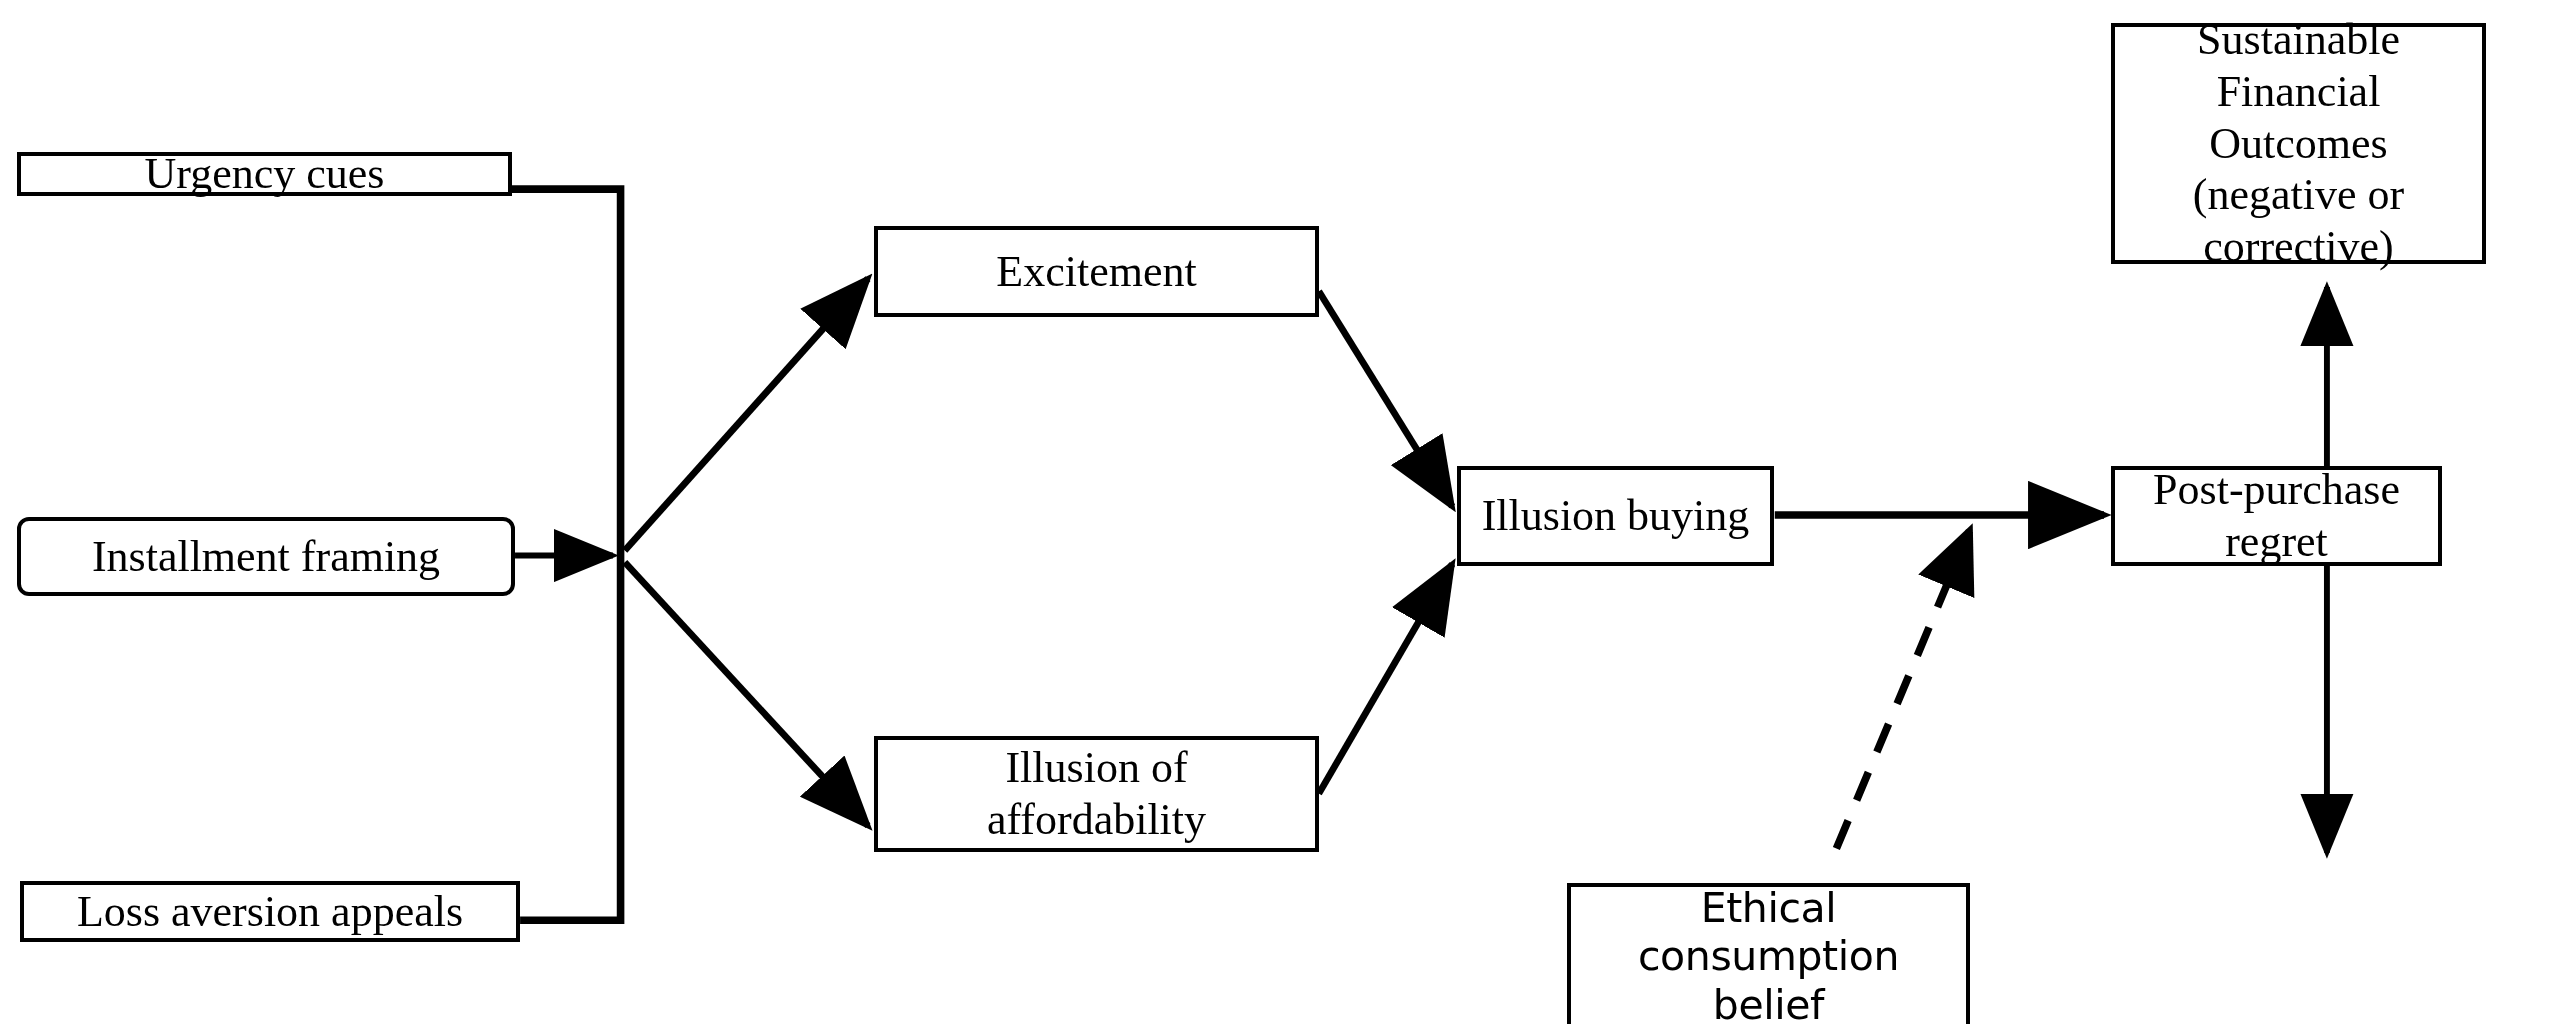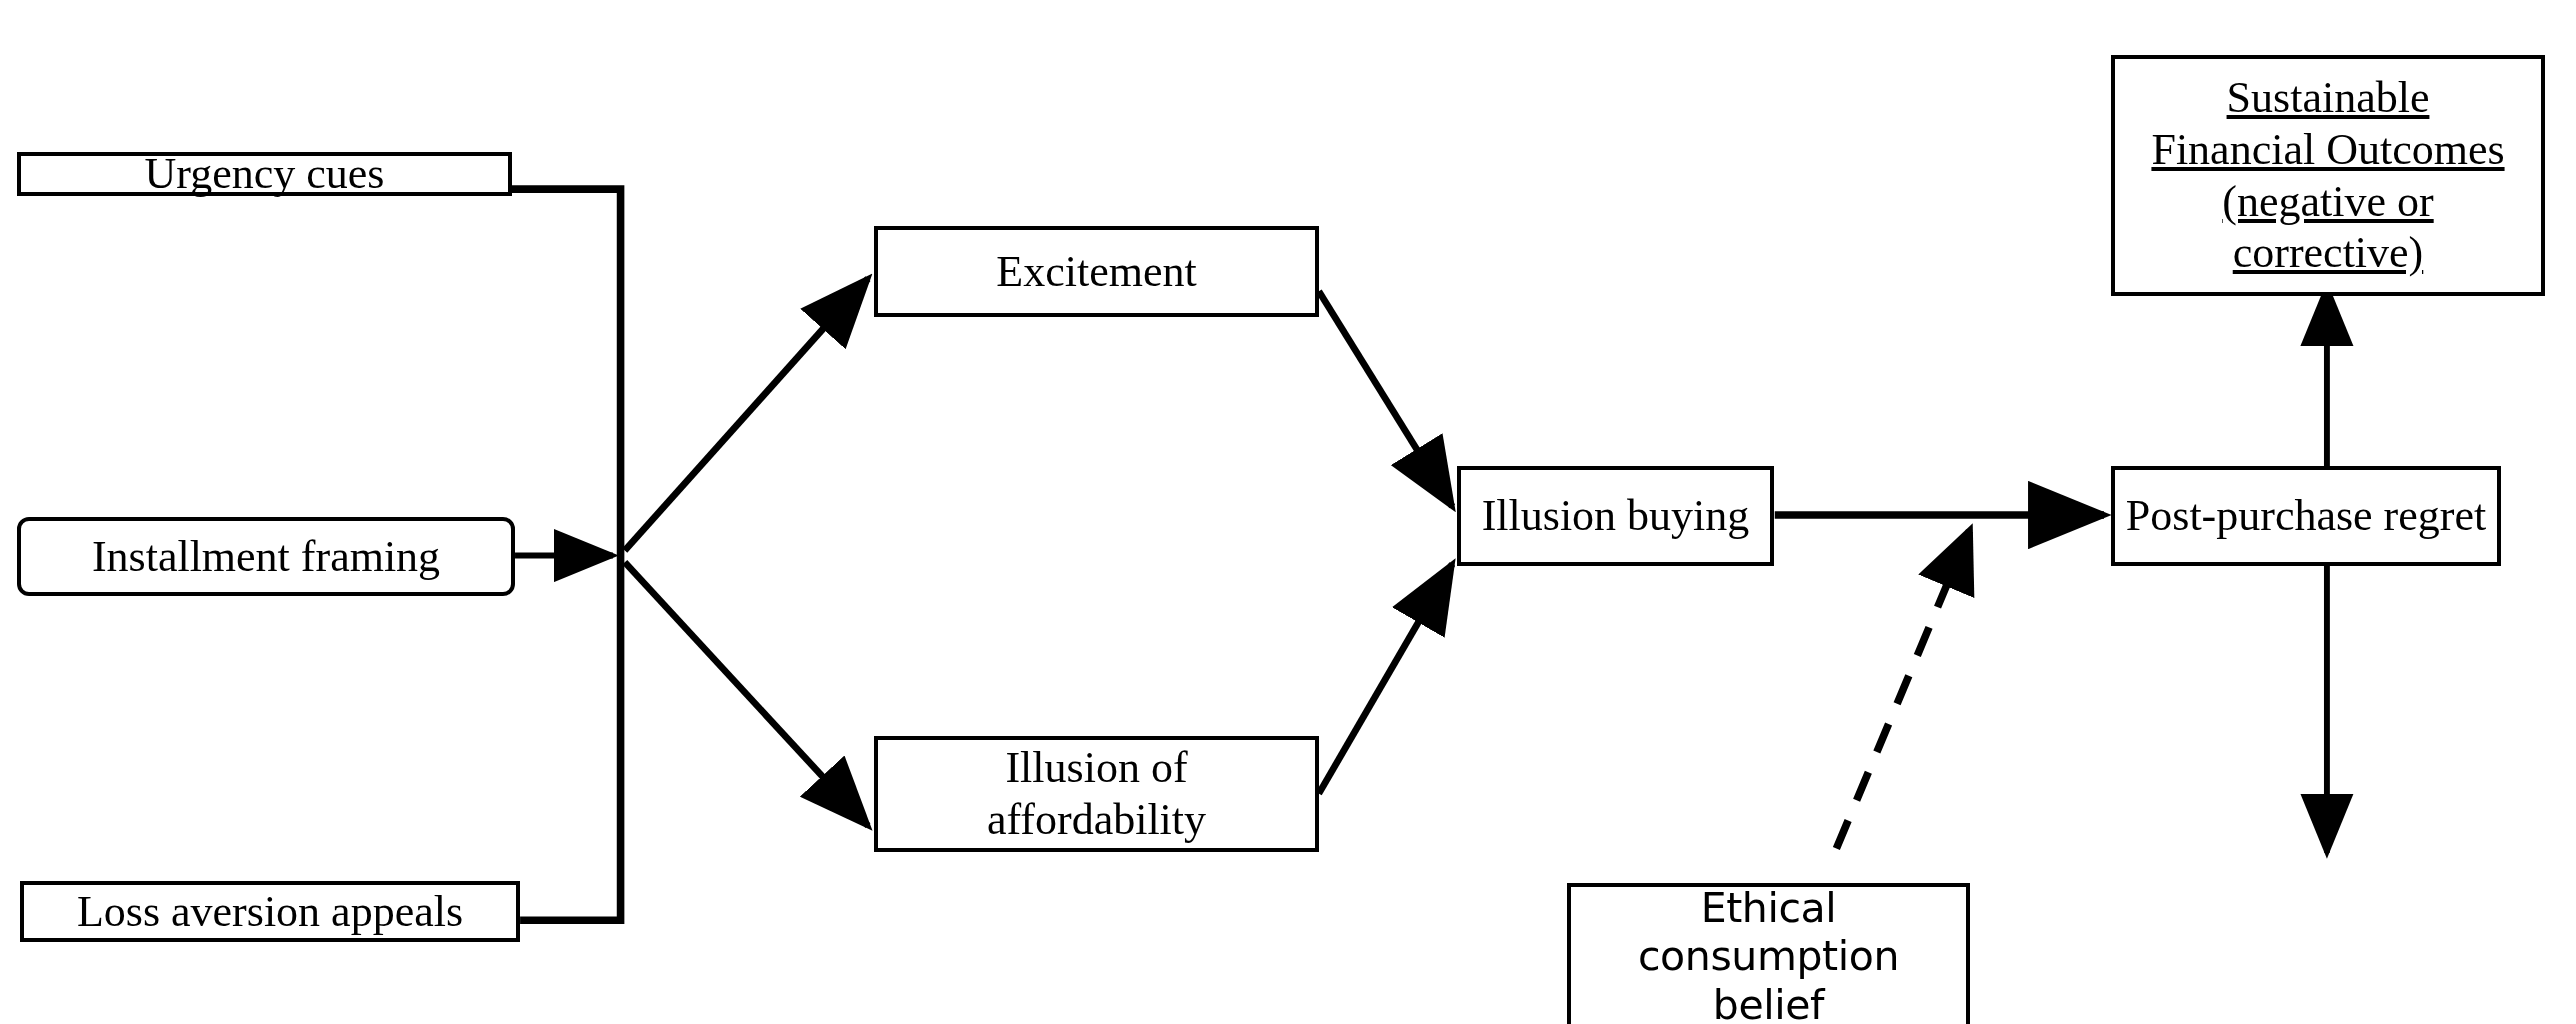--- a/index.html
+++ b/index.html
@@ -52,22 +52,22 @@
   }
 
   
   #node-urgency-cues      { left: 17px;   top: 152px;  width: 495px; height: 44px;  font-size: 44px; justify-content: flex-end; }
   #node-installment       { left: 17px;   top: 517px;  width: 498px; height: 79px;  font-size: 44px; border-radius: 12px; }
   #node-loss-aversion     { left: 20px;   top: 881px; width: 500px; height: 61px;  font-size: 44px; }
   #node-excitement        { left: 874px; top: 226px;  width: 445px; height: 91px; font-size: 44px; }
   #node-illusion          { left: 874px; top: 736px;  width: 445px; height: 116px; font-size: 44px; }
   #node-impulsive-buying  { left: 1457px; top: 466px;  width: 317px; height: 100px; font-size: 44px; }
   #node-ethical-belief    { left: 1567px; top: 853px; width: 403px; height: 147px; font-size: 41px; margin-top: 30px; }
-  #node-post-regret       { left: 2111px; top: 466px;  width: 390px; height: 100px; font-size: 44px; }
-  #node-sustainable       { left: 2111px; top: 55px;   width: 434px; height: 241px; font-size: 44px; text-decoration: underline; }
+  #node-post-regret       { left: 2111px; top: 466px;  width: 331px; height: 100px; font-size: 44px; }
+  #node-sustainable       { left: 2111px; top: 23px;   width: 375px; height: 241px; font-size: 44px; }
   #node-future-intention  { left: 2111px; top: 853px; width: 390px; height: 142px; font-size: 44px; }
 </style>
 </head>
 <body>
 
 <div id="diagram-root">
 
   <svg id="diagram-svg" viewBox="0 0 3051 1214" xmlns="http://www.w3.org/2000/svg">
     <defs>
       <marker id="arrowhead" markerWidth="11" markerHeight="9" refX="10" refY="4.5" orient="auto" markerUnits="strokeWidth">

